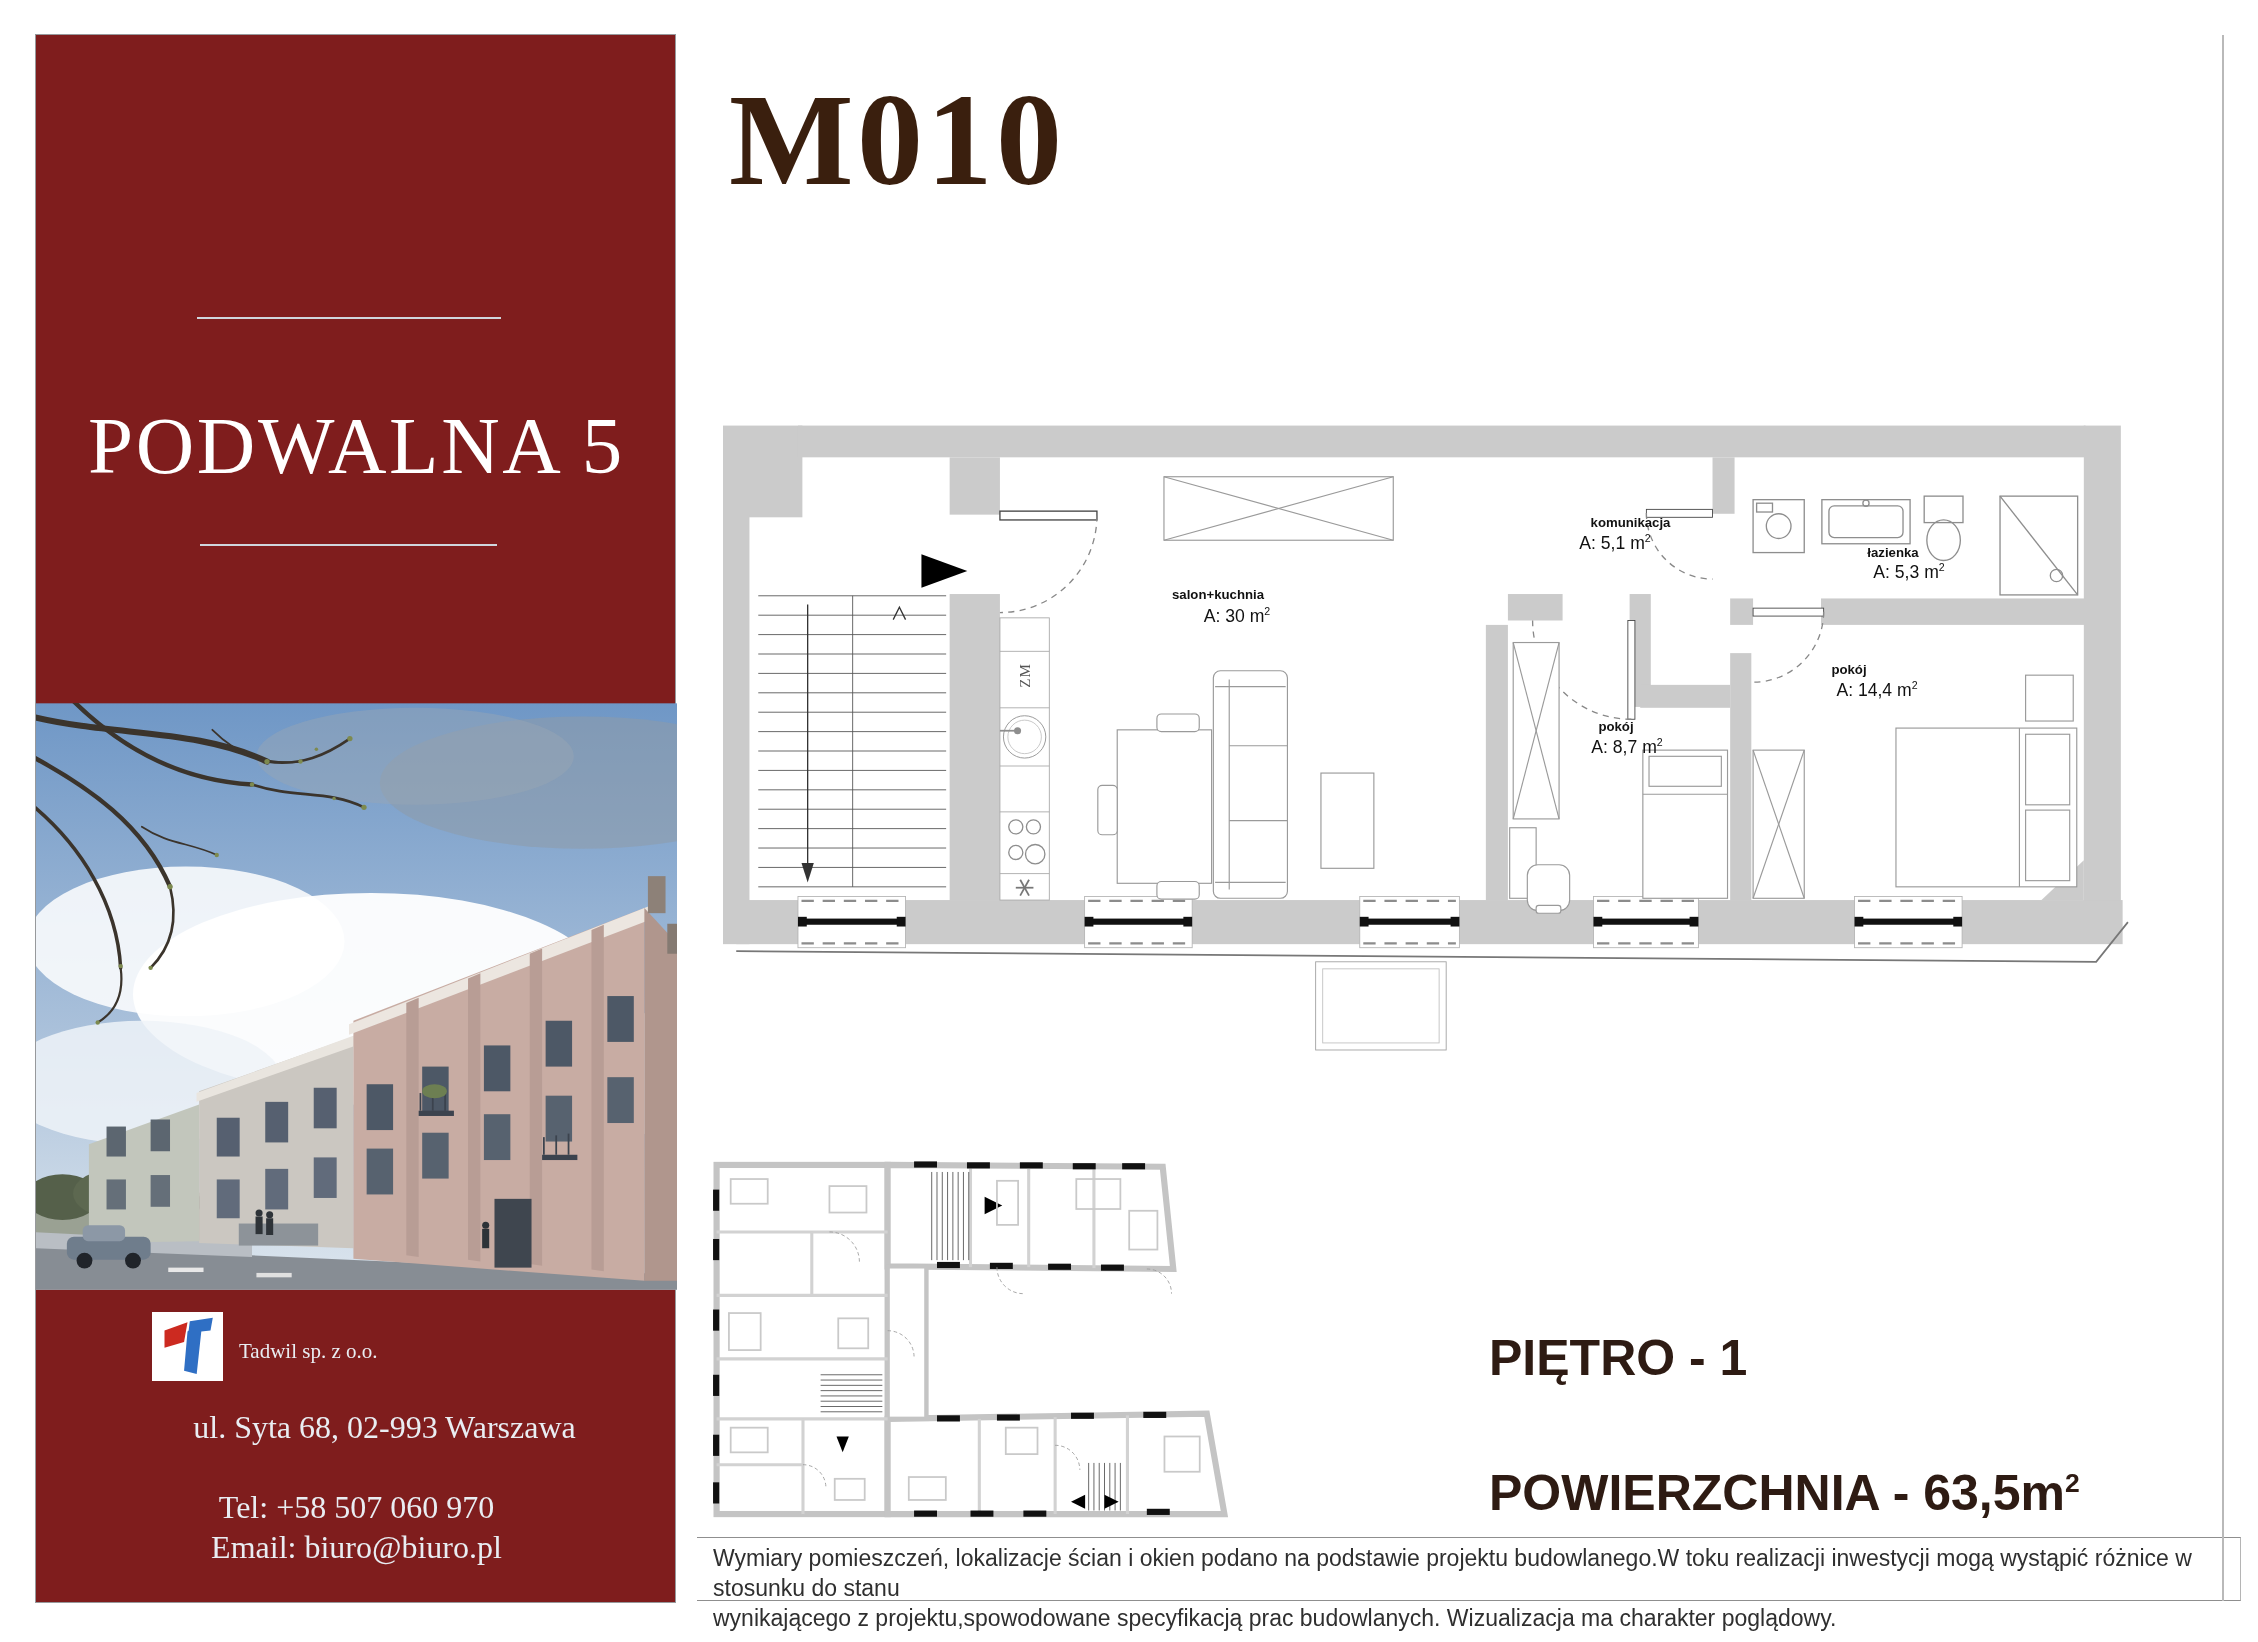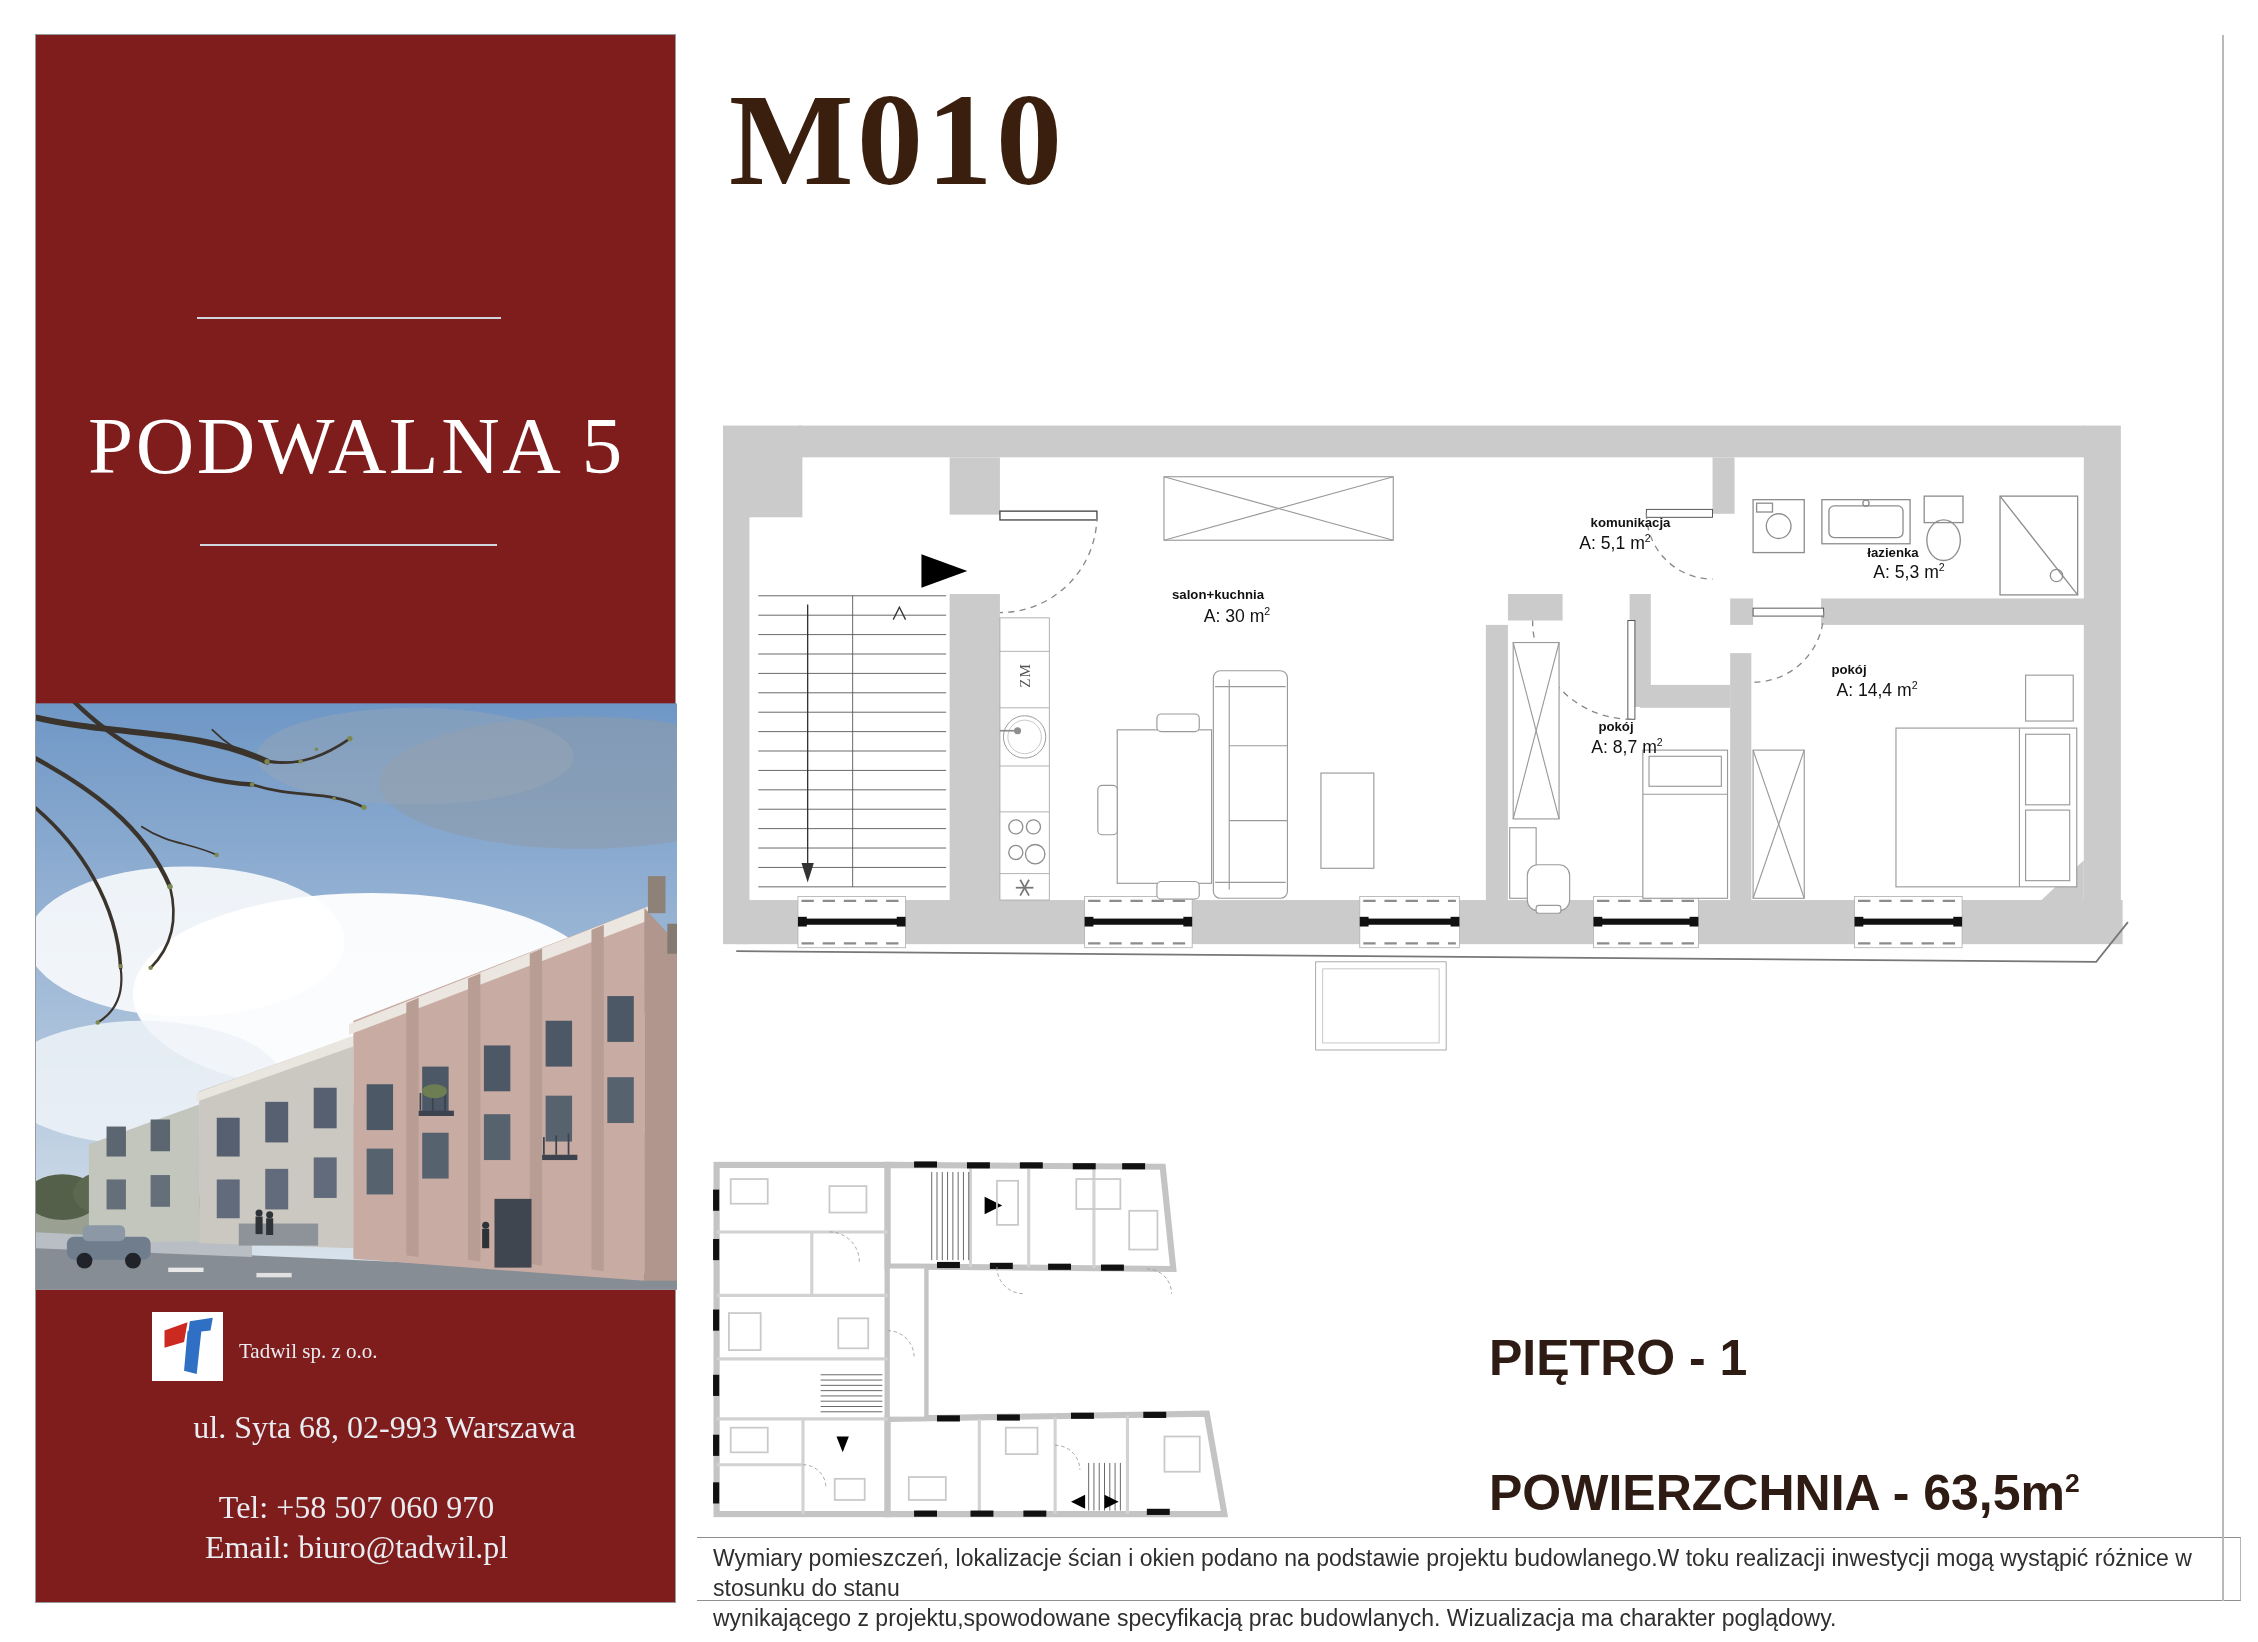--- a/index.html
+++ b/index.html
@@ -181,21 +181,21 @@
 
     <div class="abs logo-box">
       <svg width="71" height="69" viewBox="0 0 60 60">
         <polygon points="10,16 30,9 27,26 10,31" fill="#cc2a20"></polygon>
         <polygon points="32,8 52,5 50,16 42,17 38,54 27,51 30,17 31,16" fill="#2f6fc4"></polygon>
       </svg>
     </div>
     <div class="abs company-name">Tadwil sp. z o.o.</div>
     <div class="abs contact-line" style="top:1374px;padding-left:28px;">ul. Syta 68, 02-993 Warszawa</div>
     <div class="abs contact-line" style="top:1454px;">Tel: +58 507 060 970</div>
-    <div class="abs contact-line" style="top:1494px;">Email: biuro@tadwil.pl</div>
+    <div class="abs contact-line" style="top:1494px;">Email: biuro@biuro.pl</div>
   </div>
 
   <div class="abs unit-title">M010</div>
 
   <div class="abs plan-wrap">
     <svg width="1464" height="750" viewBox="0 0 1660 850">
 
       <g fill="#cbcbcb" stroke="none">
         <rect x="0" y="22" width="90" height="104"></rect>
         <rect x="85" y="22" width="1460" height="36"></rect>

